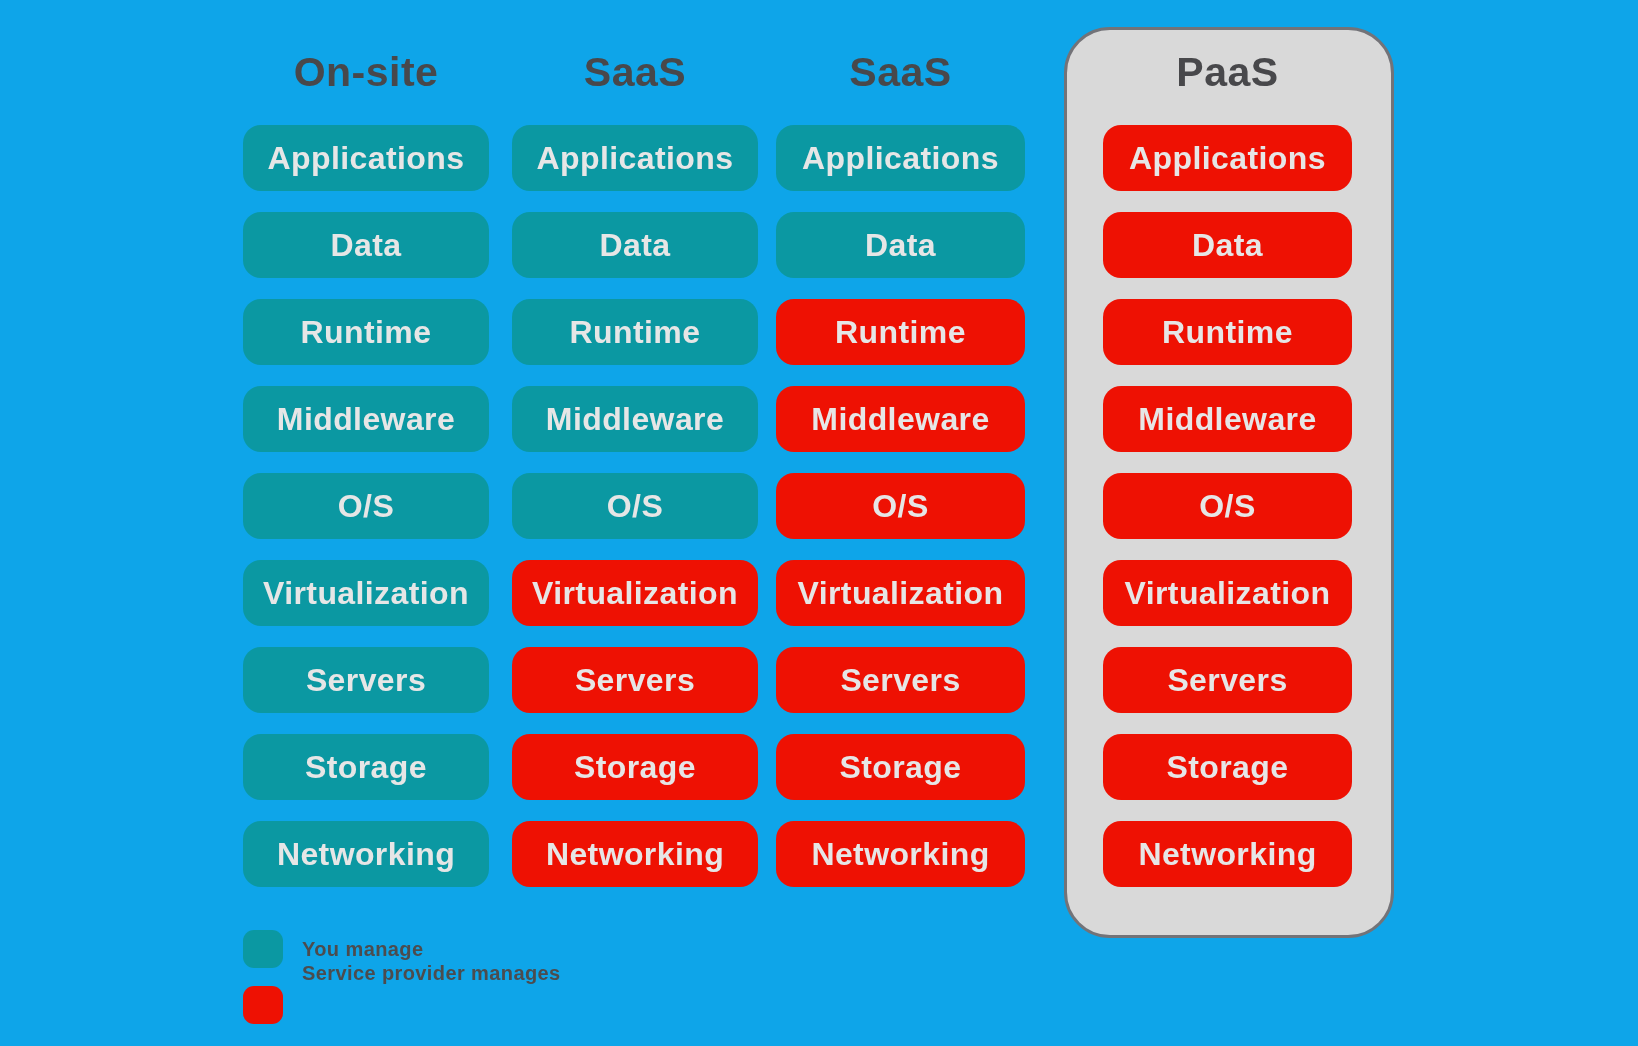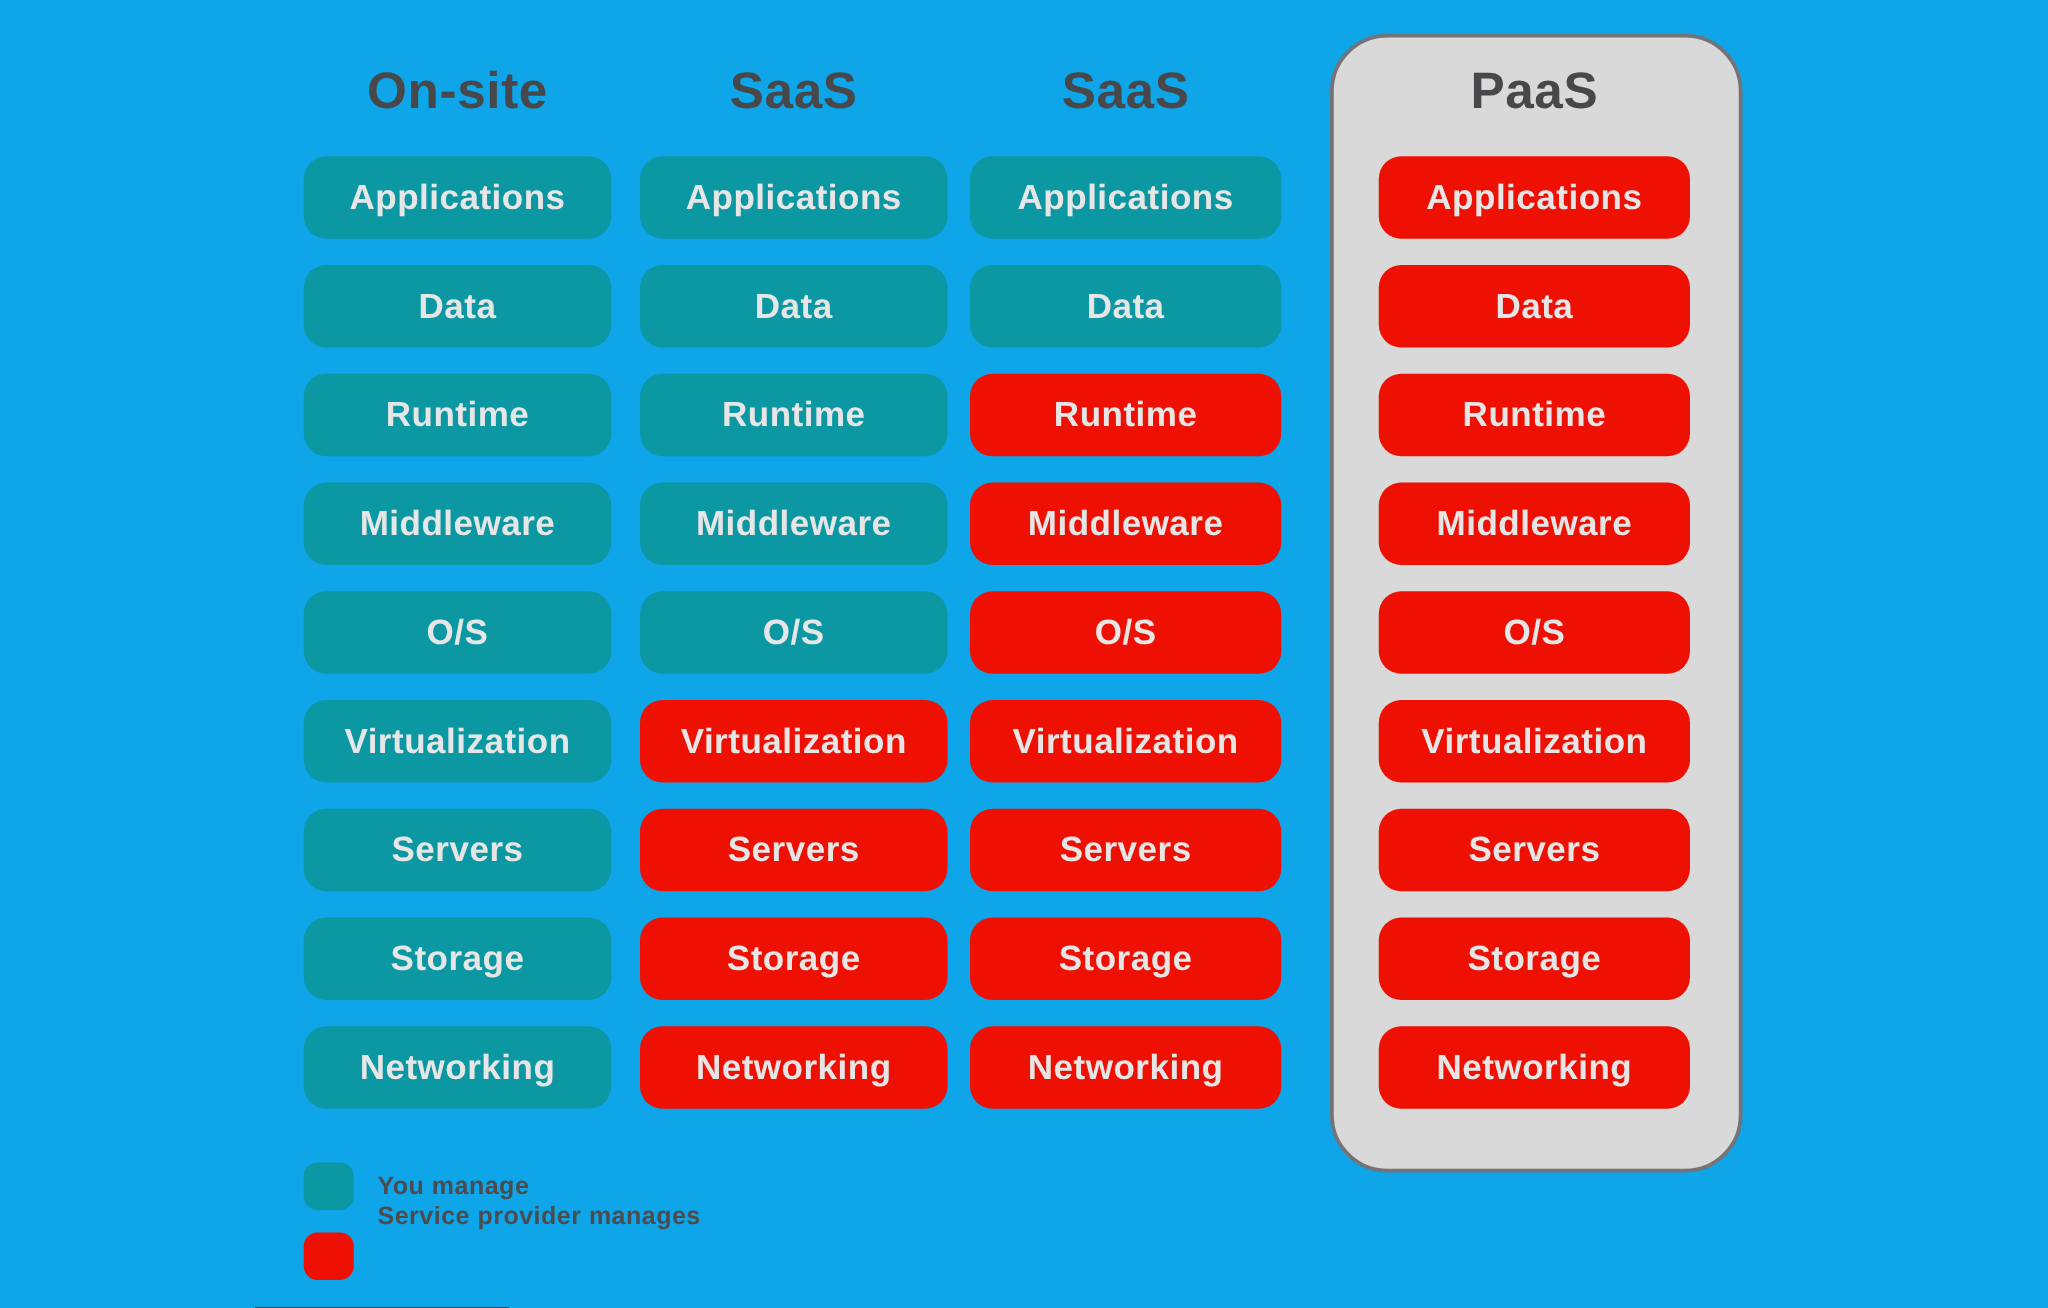--- a/index.html
+++ b/index.html
@@ -37,21 +37,21 @@
     box-sizing: border-box;
     z-index: 1;
   }
   .cell {
     position: absolute;
     height: 66px;
     border-radius: 18px;
     display: flex;
     align-items: center;
     justify-content: center;
-    font-size: 28px;
+    font-size: 32px;
     letter-spacing: 0.4px;
     z-index: 2;
   }
   .legend-swatch {
     position: absolute;
     left: 243px;
     width: 40px;
     height: 38px;
     border-radius: 11px;
     z-index: 2;

